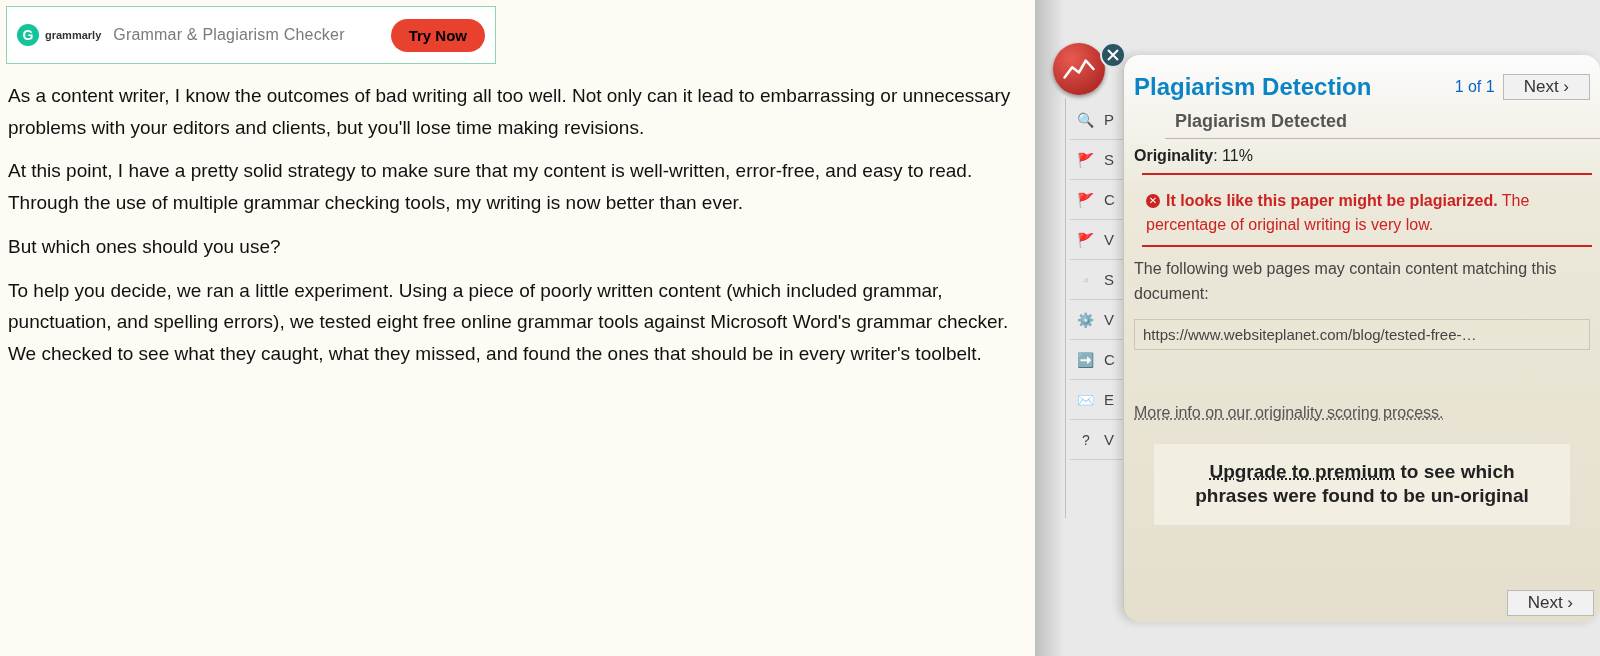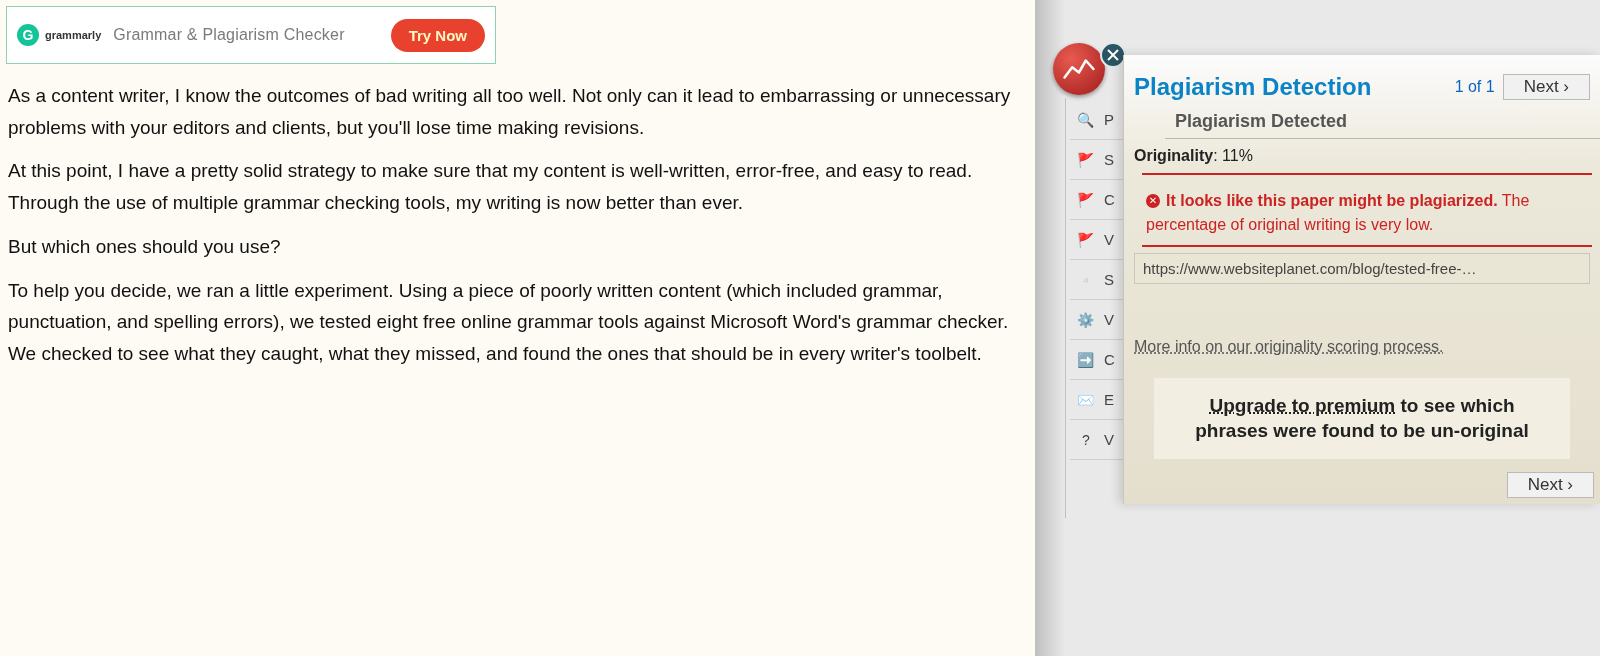--- a/index.html
+++ b/index.html
@@ -6,21 +6,21 @@
   html, body { width: 1600px; height: 656px; font-family: "Segoe UI", Arial, sans-serif; background: #fdfbf3; overflow: hidden; }
   
   
   .article { position: absolute; left: 0; top: 0; width: 1035px; height: 656px; padding: 6px; }
   
   .ad-box { border: 1px solid #8fd4b0; background: #fff; padding: 8px 10px; display: flex; align-items: center; gap: 12px; width: 490px; height: 58px; }
   .ad-logo { display: flex; align-items: center; gap: 6px; }
   .ad-logo-circle { width: 22px; height: 22px; border-radius: 50%; background: #15c39a; color: #fff; display:flex;align-items:center;justify-content:center;font-weight:bold;font-size:14px;}
   .ad-logo-text { font-size: 11px; color: #333; font-weight: 600; }
   .ad-title { font-size: 16px; color: #7a7a7a; letter-spacing: .2px; }
-  .ad-btn { margin-left: auto; background: #e8412e; color: #fef9c3; border: none; border-radius: 24px; padding: 8px 18px; font-size: 15px; font-weight: 600; cursor: pointer; }
+  .ad-btn { margin-left: auto; background: #e8412e; color: #000000; border: none; border-radius: 24px; padding: 8px 18px; font-size: 15px; font-weight: 600; cursor: pointer; }
   
   .content { padding: 4px 2px 0 2px; font-size: 19px; line-height: 1.67; color: #111; }
   .content p { margin-top: 12px; }
   
   
   .right-zone { position: absolute; left: 1035px; top: 0; width: 565px; height: 656px; background: #e9e9e9; }
   .right-zone::before { content:""; position:absolute; left:0; top:0; width:30px; height:100%; background: linear-gradient(to right, rgba(0,0,0,.18), rgba(0,0,0,0)); }
   
   
   .chart-bubble { position:absolute; left: 1053px; top: 43px; width: 52px; height: 52px; border-radius: 50%; background: radial-gradient(circle at 35% 30%, #e85a4f, #a11c1c); box-shadow: 0 2px 4px rgba(0,0,0,.4); display:flex;align-items:center;justify-content:center; }
@@ -28,23 +28,23 @@
   .close-bubble { position:absolute; left: 1100px; top: 42px; width: 26px; height: 26px; border-radius: 50%; background: #2c5563; display:flex;align-items:center;justify-content:center; cursor:pointer; border:2px solid #dfeaed; }
   .close-bubble svg { width:12px; height:12px; }
   
   
   .analysis-col { position:absolute; left: 1070px; top: 100px; width: 60px; }
   .an-row { height: 40px; border-bottom: 1px solid #cfcfcf; display:flex; align-items:center; gap:10px; padding-left: 8px; font-size: 15px; color:#444; }
   .an-ico { width:16px; height:16px; display:inline-flex; align-items:center; justify-content:center; font-size:14px; }
   .vline { position:absolute; left: 1065px; top: 98px; width:1px; height: 420px; background:#bfbfbf; }
   
   
-  .panel { position:absolute; left: 1123px; top: 55px; width: 477px; height: 449px;
+  .panel { position:absolute; left: 1123px; top: 55px; width: 477px; height: 567px;
            background: linear-gradient(to bottom, #fcfcfc 0%, #ece8da 25%, #e4dfcd 100%);
-           border-left: 1px solid #c8c5ba; box-shadow: -4px 0 10px rgba(0,0,0,.15); }
+           border-left: 1px solid #c8c5ba; box-shadow: -4px 0 10px rgba(0,0,0,.15); border-radius: 16px; }
   .panel-header { display:flex; align-items:center; padding: 18px 10px 6px 10px; }
   .pd-title { color: #0a84c6; font-size: 24px; font-weight: 600; }
   .pd-count { margin-left: auto; color: #0a63c6; font-size: 16px; margin-right: 8px; }
   .next-btn { background: #f1f1f1; border: 1px solid #b9b9b9; font-size: 17px; padding: 2px 20px; cursor:pointer; color:#333; }
   .panel-sub { padding: 4px 10px 6px 10px; color: #555; font-size: 18px; font-weight:600; border-bottom:1px solid #bcb8ab;margin-left:41px; }
   .orig-row { padding: 8px 10px 6px 10px; font-size: 16px; color:#222; }
   .orig-row b { font-weight:700; }
   .warn-box { margin: 2px 8px 0 18px; border-top: 2px solid #c22; border-bottom: 2px solid #c22; padding: 14px 4px 8px 4px; }
   .warn-line { color: #c22; font-size: 16px; line-height:1.5; }
   .warn-line .x-ico { display:inline-block; width:14px;height:14px;border-radius:50%;background:#c22;color:#fff;font-size:10px;line-height:14px;text-align:center;margin-right:6px;position:relative;top:-2px;}
@@ -138,20 +138,21 @@
   </div>
   <div class="panel-sub">Plagiarism Detected</div>
   <div class="orig-row">
     <b>Originality</b>: <span>11%</span>
   </div>
   <div class="warn-box">
     <div class="warn-line">
       <span class="x-ico">✕</span><b>It looks like this paper might be plagiarized.</b><span> The percentage of original writing is very low.</span>
     </div>
   </div>
+  <div class="explain">The following web pages may contain content matching this document:</div>
   <div class="url-row">https://www.websiteplanet.com/blog/tested-free-…</div>
   <div class="more-info">More info on our originality scoring process.</div>
   <div class="upgrade-box">
     <span class="u">Upgrade to premium</span><b> to see which phrases were found to be un-original</b>
   </div>
   <div class="panel-footer">
     <button class="next-btn">Next ›</button>
   </div>
 </div>
 

